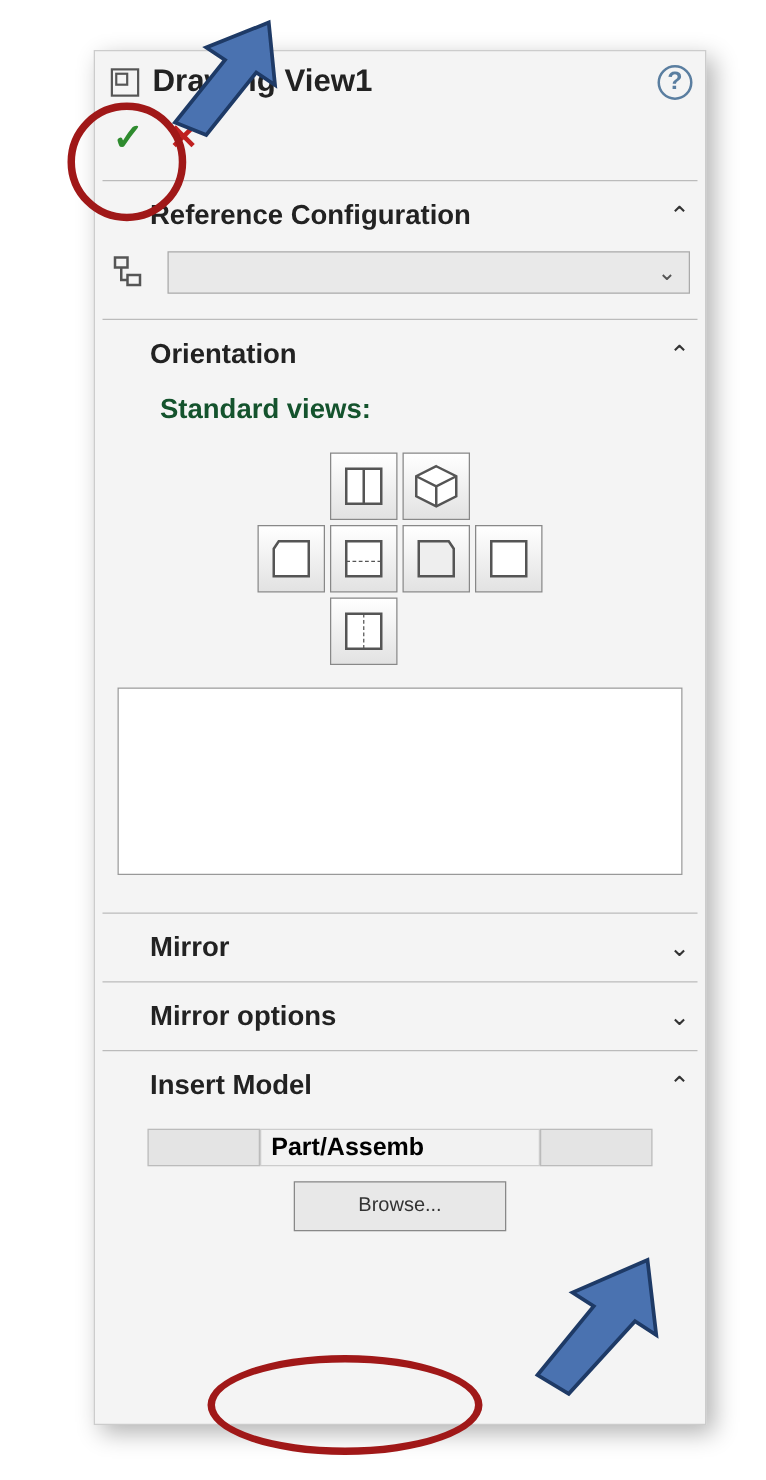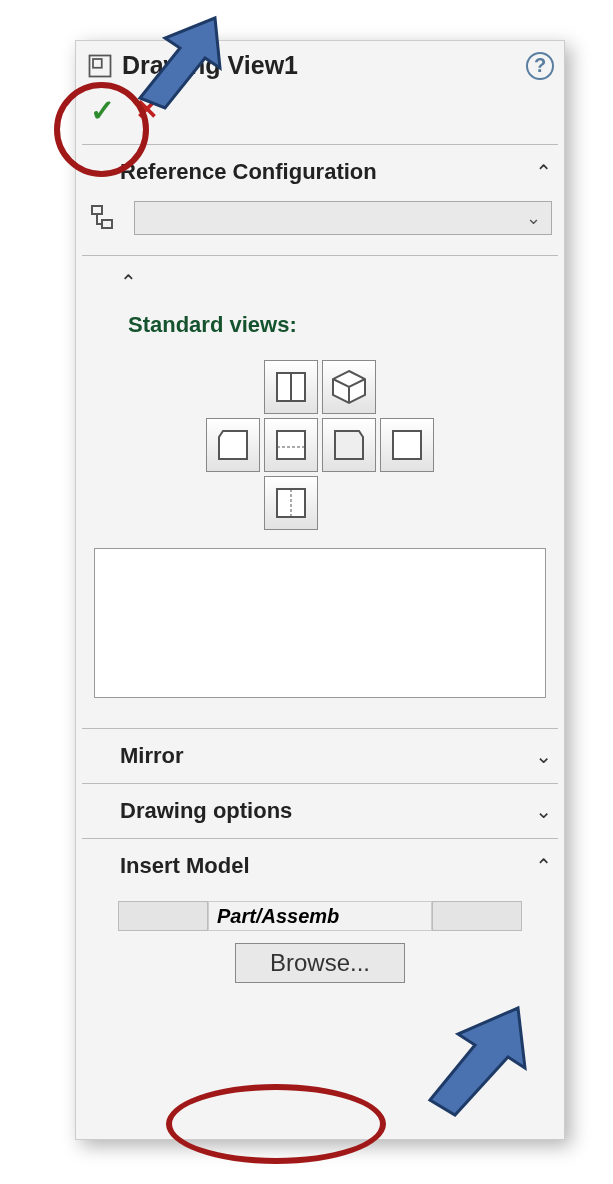--- a/index.html
+++ b/index.html
@@ -148,21 +148,20 @@
     margin: 4px 6px 16px 6px;
   }
   .insert-body {
     padding: 6px 2px 10px 2px;
   }
   .part-row {
     display: flex;
     justify-content: center;
     align-items: flex-end;
     margin: 6px 30px 12px 30px;
-    font-style: italic;
   }
   .part-box {
     height: 30px;
     background: #e4e4e4;
     border: 1px solid #bbb;
     flex: 0 0 90px;
   }
   .part-label {
     font-size: 20px;
     font-weight: 600;
@@ -174,21 +173,21 @@
     display: flex;
     align-items: center;
   }
   .browse-btn {
     display: block;
     margin: 6px auto 0 auto;
     width: 170px;
     height: 40px;
     background: #e8e8e8;
     border: 1px solid #888;
-    font-size: 24px;
+    font-size: 16px;
     color: #333;
     cursor: pointer;
   }
 
   
   .red-circle {
     position: absolute;
     border: 6px solid #a01818;
     border-radius: 50%;
     pointer-events: none;
@@ -238,20 +237,21 @@
         </svg>
     </span>
     <div class="combo">
       <span>⌄</span>
     </div>
   </div>
 
   <hr class="divider">
 
   <div class="section-head">
+    <span class="label">Orientation</span>
     <span class="chevron">⌃</span>
   </div>
   <div class="orientation-body">
     <div class="sub-label">Standard views:</div>
     <div class="view-grid">
       <div class="view-btn empty"></div>
       <div class="view-btn">
           <svg viewBox="0 0 40 40">
             <rect x="6" y="6" width="28" height="28" fill="#fff" stroke="#555" stroke-width="2"></rect>
             <line x1="20" y1="6" x2="20" y2="34" stroke="#555" stroke-width="2"></line>
@@ -301,21 +301,21 @@
   <hr class="divider">
 
   <div class="section-head">
     <span class="label">Mirror</span>
     <span class="chevron">⌄</span>
   </div>
 
   <hr class="divider">
 
   <div class="section-head">
-    <span class="label">Drawing options</span>
+    <span class="label">Mirror options</span>
     <span class="chevron">⌄</span>
   </div>
 
   <hr class="divider">
 
   <div class="section-head">
     <span class="label">Insert Model</span>
     <span class="chevron">⌃</span>
   </div>
   <div class="insert-body">

